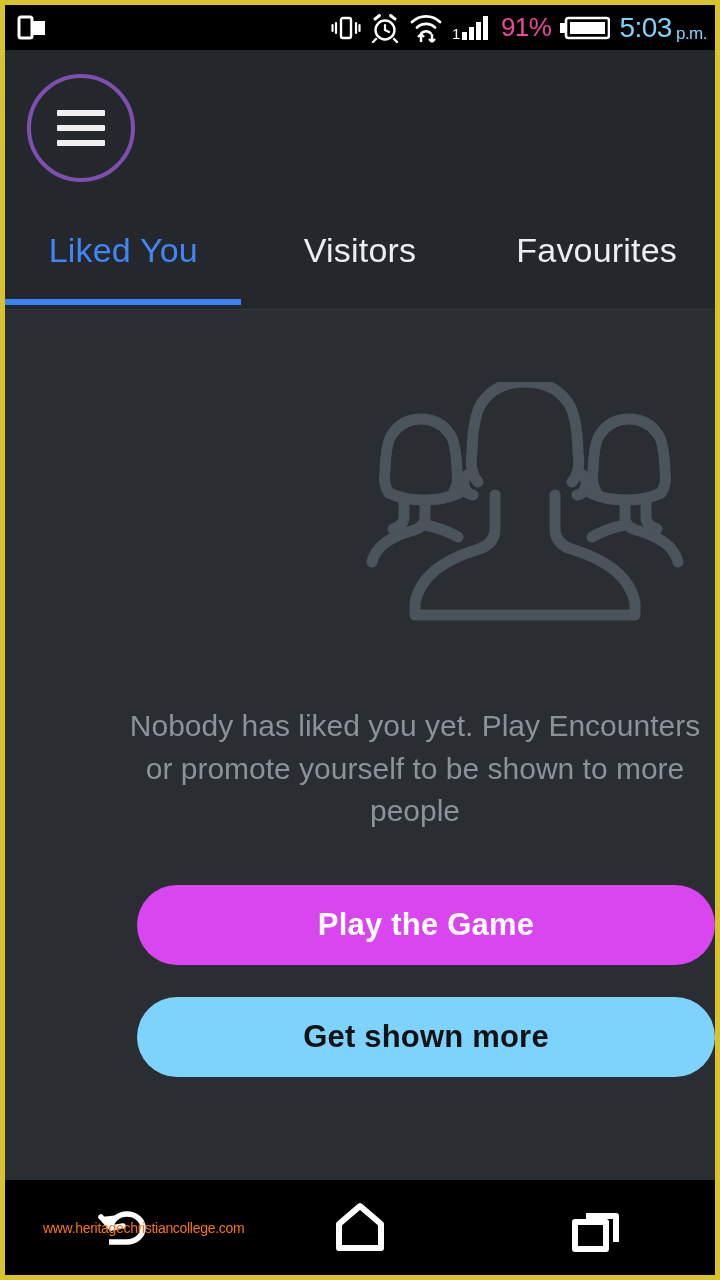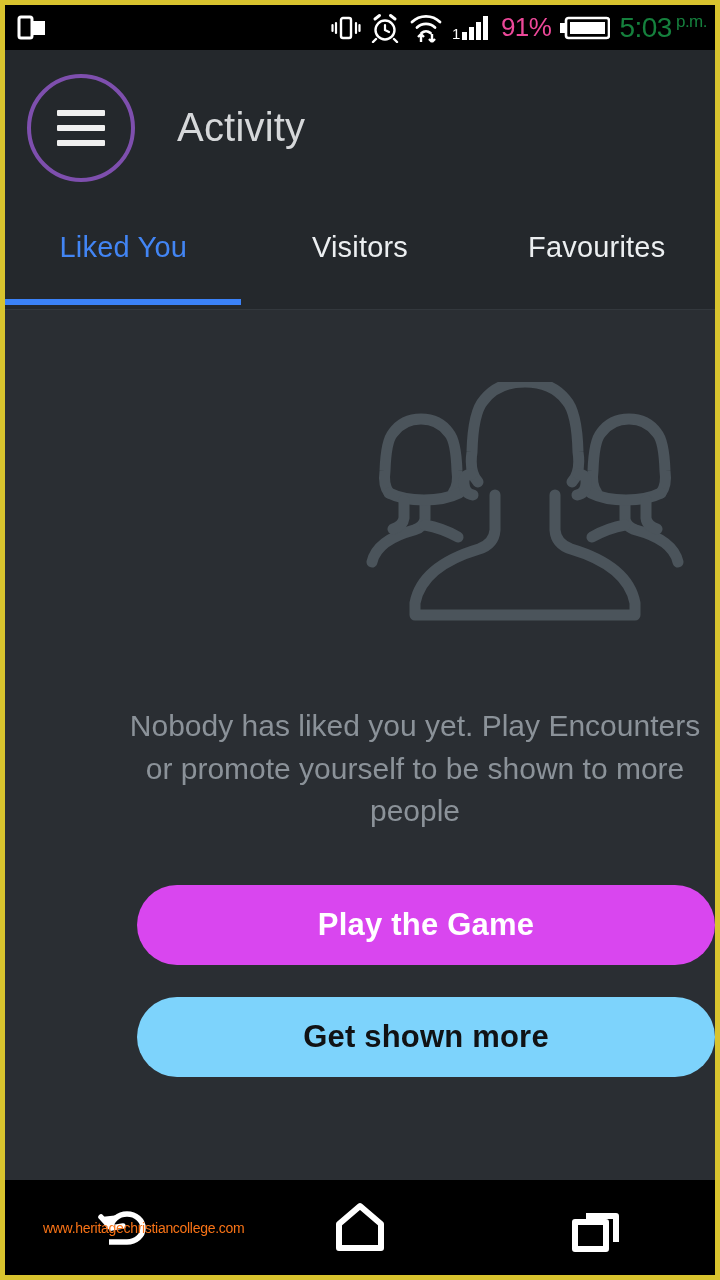--- a/index.html
+++ b/index.html
@@ -25,22 +25,22 @@
     color:#fff;
   }
   .sb-left { display:flex; align-items:center; }
   .sb-right { margin-left:auto; display:flex; align-items:center; gap:9px; }
   .sb-icon { display:block; }
   .sb-pct {
     font-size:26px; letter-spacing:-0.5px; color:#ec4899;
     font-family:"Liberation Sans", sans-serif;
   }
   .sb-time {
-    font-size:28px; color:#15803d; letter-spacing:-0.5px;
-    display:flex; align-items:flex-start; gap:4px;
+    font-size:28px; color:#7dd3fc; letter-spacing:-0.5px;
+    display:flex; align-items:flex-end; gap:4px;
   }
   .sb-ampm { font-size:17px; }
 
   
   .appbar {
     flex:0 0 155px;
     background:#24282c;
     display:flex; align-items:center;
     padding-left:22px;
   }
@@ -62,21 +62,21 @@
   .tabs {
     flex:0 0 105px;
     background:#24282c;
     display:flex; position:relative;
     align-items:flex-start;
   }
   .tab {
     flex:1 1 0;
     text-align:center;
     padding-top:26px;
-    font-size:29px;
+    font-size:34px;
     color:#eceff1;
     letter-spacing:0.2px;
   }
   .tab.active { color:#4285f4; }
   .tab-indicator {
     position:absolute; left:0; bottom:5px;
     width:236px; height:6px; background:#3b82f8;
   }
   .tabs-divider {
     position:absolute; left:0; right:0; bottom:0;
@@ -186,21 +186,20 @@
   </div>
 
   <div class="appbar">
     <div class="menu-circle">
       <span class="hamburger">
         <span></span>
           <span></span>
           <span></span>
       </span>
     </div>
-    <div class="apptitle">Activity</div>
   </div>
 
   <div class="tabs">
     <div class="tab active">Liked You</div>
     <div class="tab">Visitors</div>
     <div class="tab">Favourites</div>
     <div class="tab-indicator"></div>
     <div class="tabs-divider"></div>
   </div>
 

